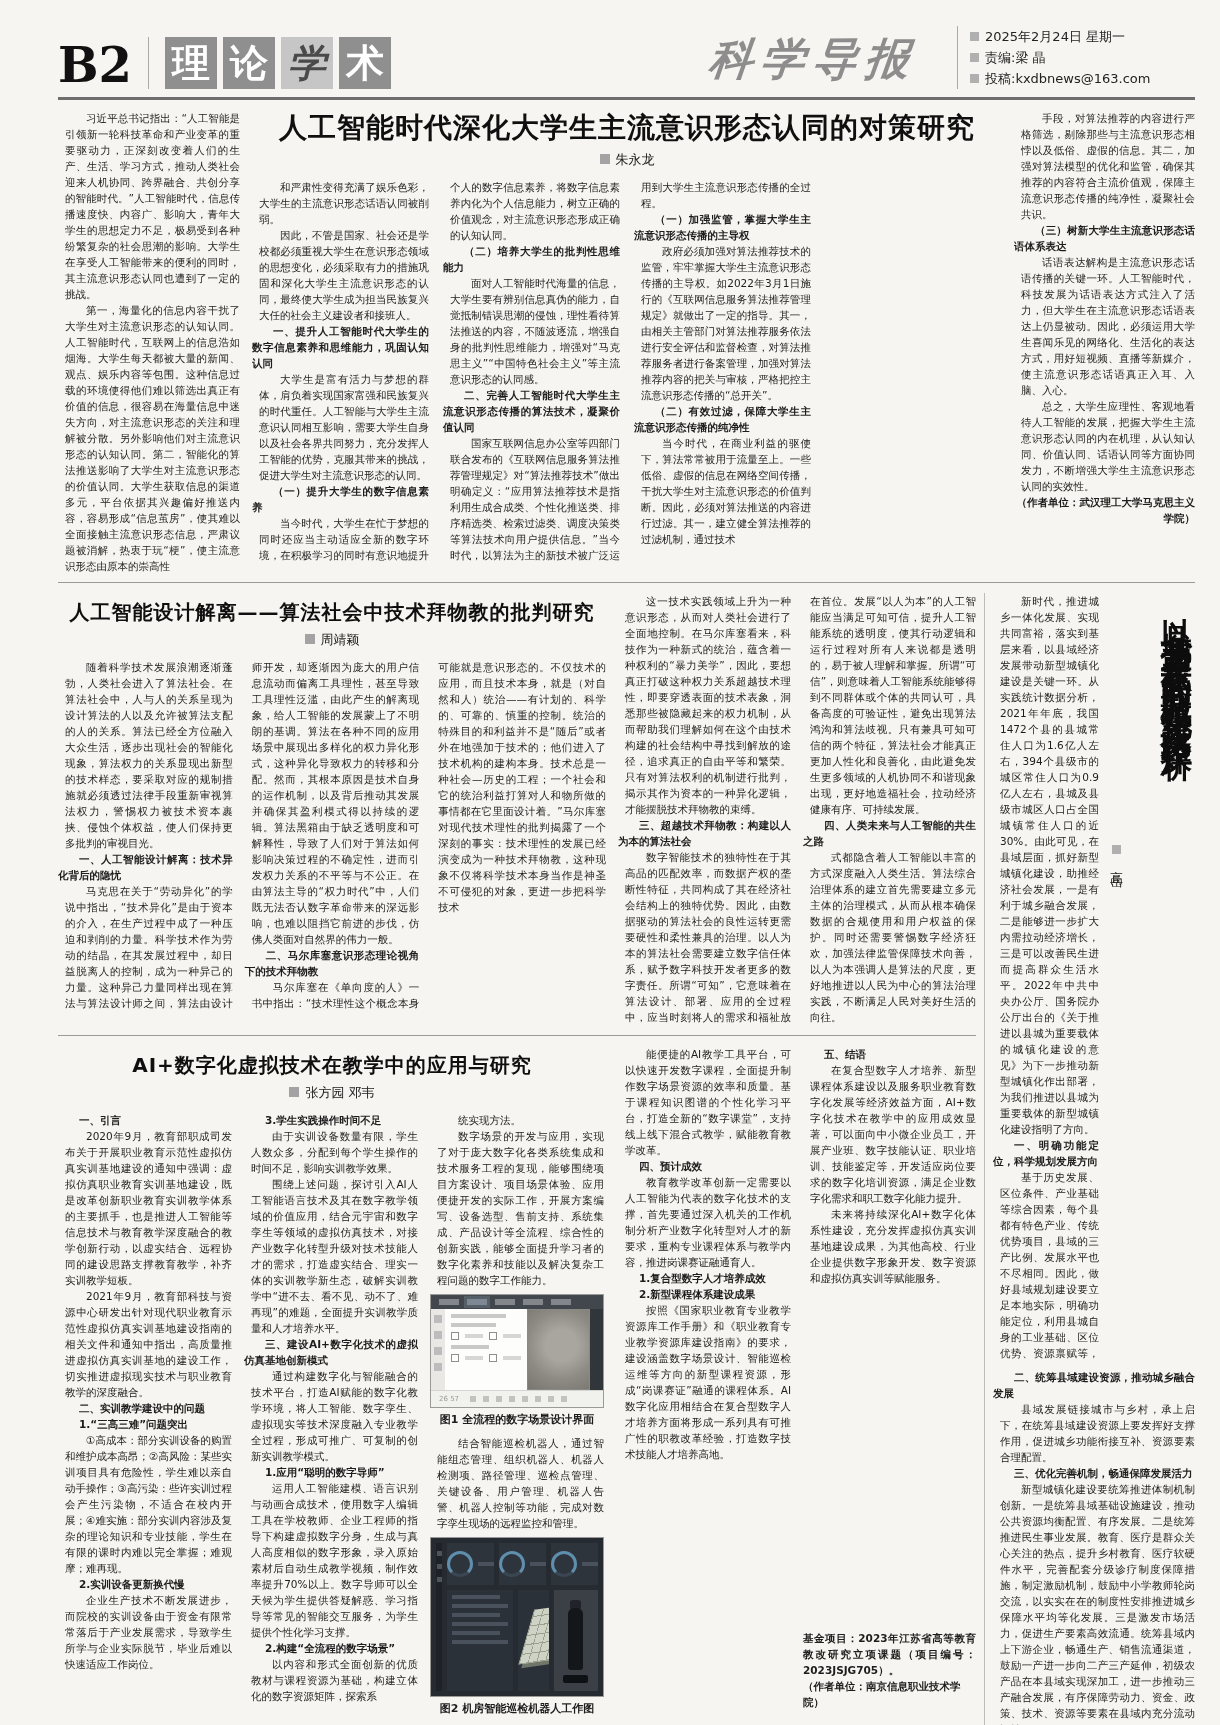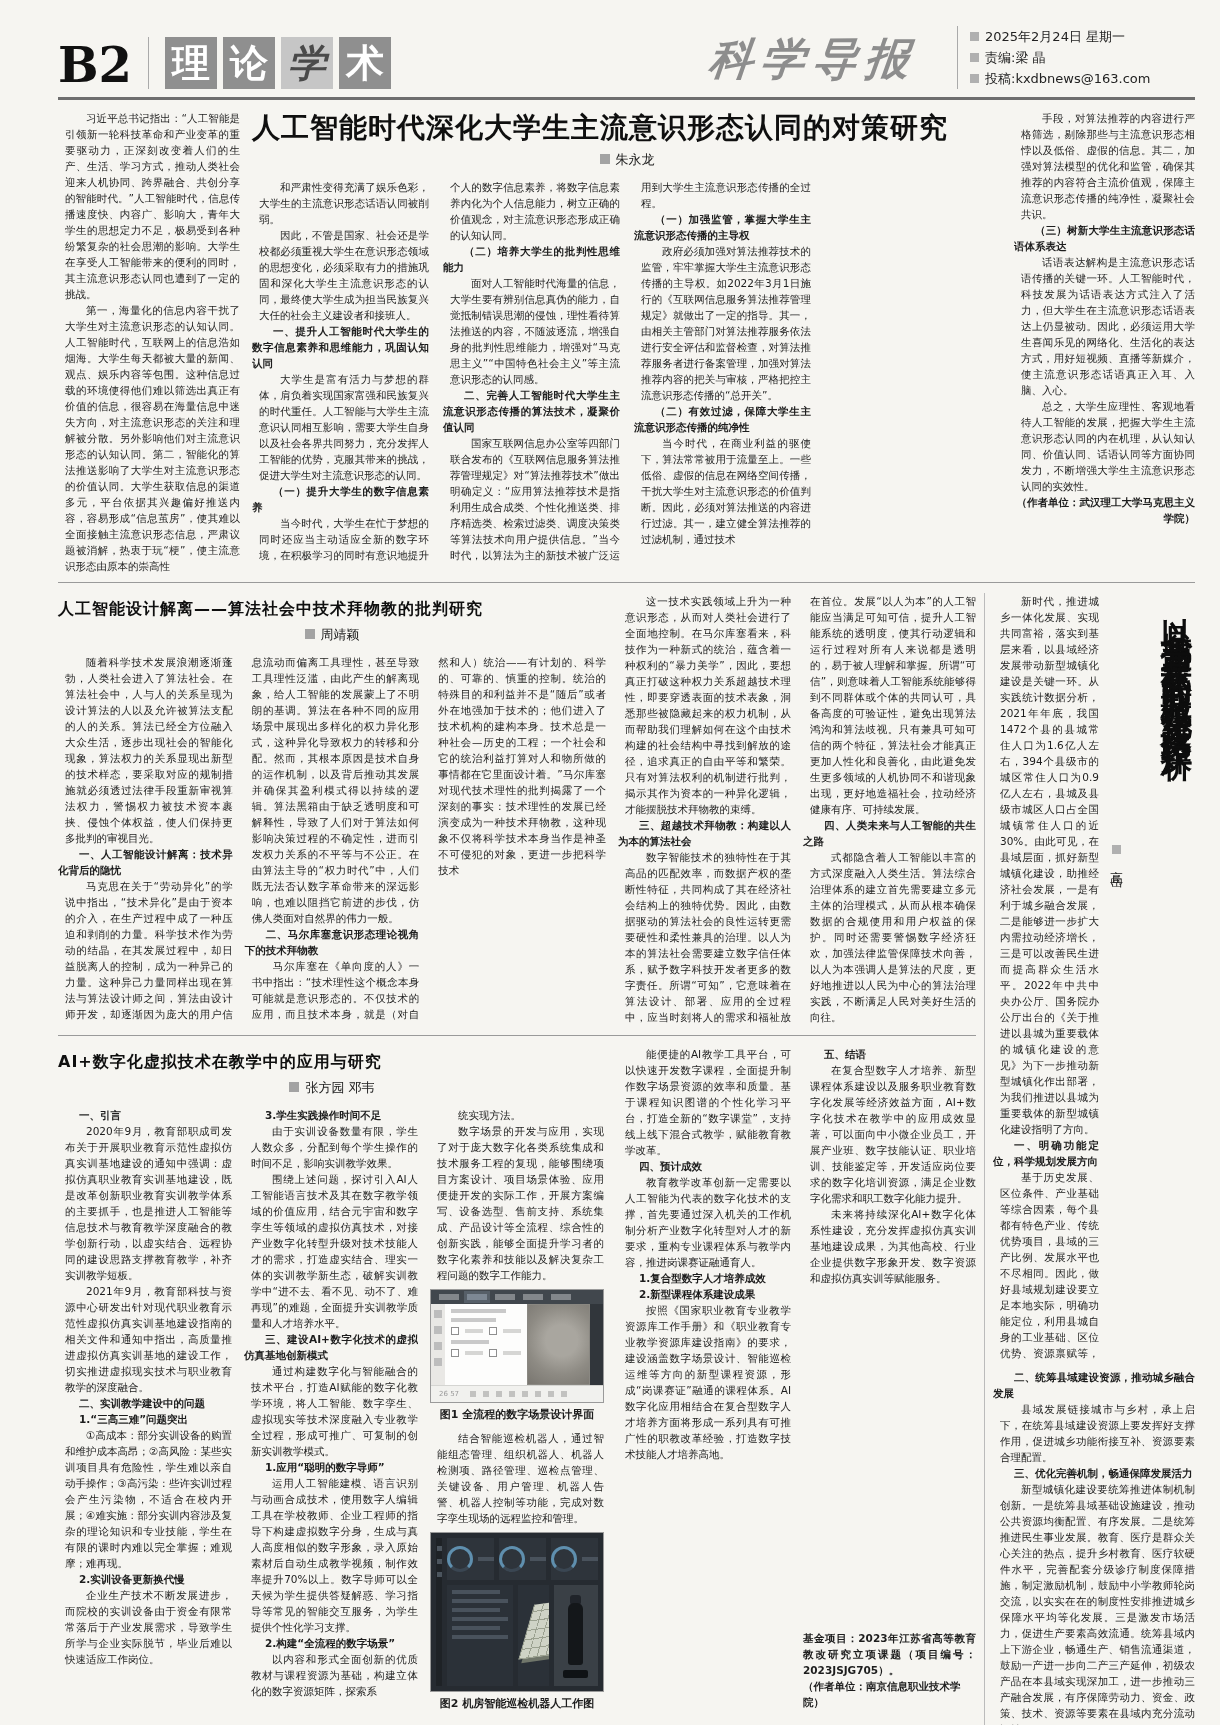--- a/index.html
+++ b/index.html
@@ -16,21 +16,21 @@
   .hdr-edition{font-family:"DejaVu Serif","Liberation Serif",serif;font-weight:700;font-size:48px;line-height:1;color:#111;padding-right:16px;}
   .hdr-boxes{display:flex;gap:6px;border-left:1px solid #aaa;padding-left:16px;}
   .hbox{width:52px;height:52px;background:#8f8f8f;color:#fff;font-weight:700;font-size:38px;display:flex;align-items:center;justify-content:center;}
   .hbox.alt{background:#c6c6c6;color:#4a4a4a;font-family:"DejaVu Serif","Liberation Serif",serif;font-style:italic;}
   .hdr-spacer{flex:1;}
   .masthead{font-family:"DejaVu Serif","Liberation Serif",serif;font-style:italic;font-weight:700;font-size:44px;color:#8d8d8d;letter-spacing:8px;padding-right:40px;transform:skewX(-6deg);}
   .hdr-info{border-left:1px solid #aaa;padding-left:12px;min-width:225px;}
   .hdr-info .row{font-size:13px;line-height:21px;color:#222;display:flex;align-items:center;white-space:nowrap;}
   .sq{display:inline-block;width:9px;height:9px;background:#b0b0b0;margin-right:6px;flex:none;}
   
-  .art-title{font-weight:700;color:#0f0f0f;text-align:left;letter-spacing:1px;}
+  .art-title{font-weight:700;color:#0f0f0f;text-align:center;letter-spacing:1px;}
   .byline{text-align:center;font-size:13px;margin:6px 0 10px;color:#222;}
   .byline .sq{width:10px;height:10px;background:#a3a3a3;}
   .flow p,.flow h4{margin:0;font-size:10.5px;line-height:16px;text-align:justify;}
   .flow .tp{text-indent:2em;margin-left:7px;}
   .flow .th,.flow .th2{font-weight:700;text-indent:2em;}
   .flow .ta{font-weight:700;text-align:right;text-indent:0;}
   .clip{overflow:hidden;}
   .rule{border:none;border-top:1px solid #9a9a9a;margin:10px 0;}
   
   .a1{display:flex;gap:12px;margin-top:10px;height:462px;}
@@ -41,21 +41,21 @@
   .a1-colF{width:181px;display:flex;flex-direction:column;}
   .a1-colF .flow{flex:1;}
   
   .lower{display:flex;margin-top:4px;}
   .main-l{width:918px;padding-right:8px;border-right:1px solid #bbb;}
   .sidebar{width:203px;padding-left:8px;}
   
   .art-split{display:flex;gap:12px;}
   .split-left{width:548px;display:flex;flex-direction:column;}
   .split-right{width:358px;display:flex;flex-direction:column;}
-  .a2-title{font-size:16px;line-height:1.3;margin-top:6px;}
+  .a2-title{font-size:20px;line-height:1.3;margin-top:6px;}
   .cols3{display:flex;gap:12px;flex:1;}
   .cols3 .col{width:174px;}
   .cols2{display:flex;gap:12px;flex:1;}
   .cols2 .col{width:173px;}
   .a2 .split-left{height:432px;}
   .a2 .split-right{height:432px;}
   .a3 .split-left{height:664px;}
   .a3 .split-right{height:664px;}
   .colflex{display:flex;flex-direction:column;}
   .colflex .flow.grow{flex:1;}

